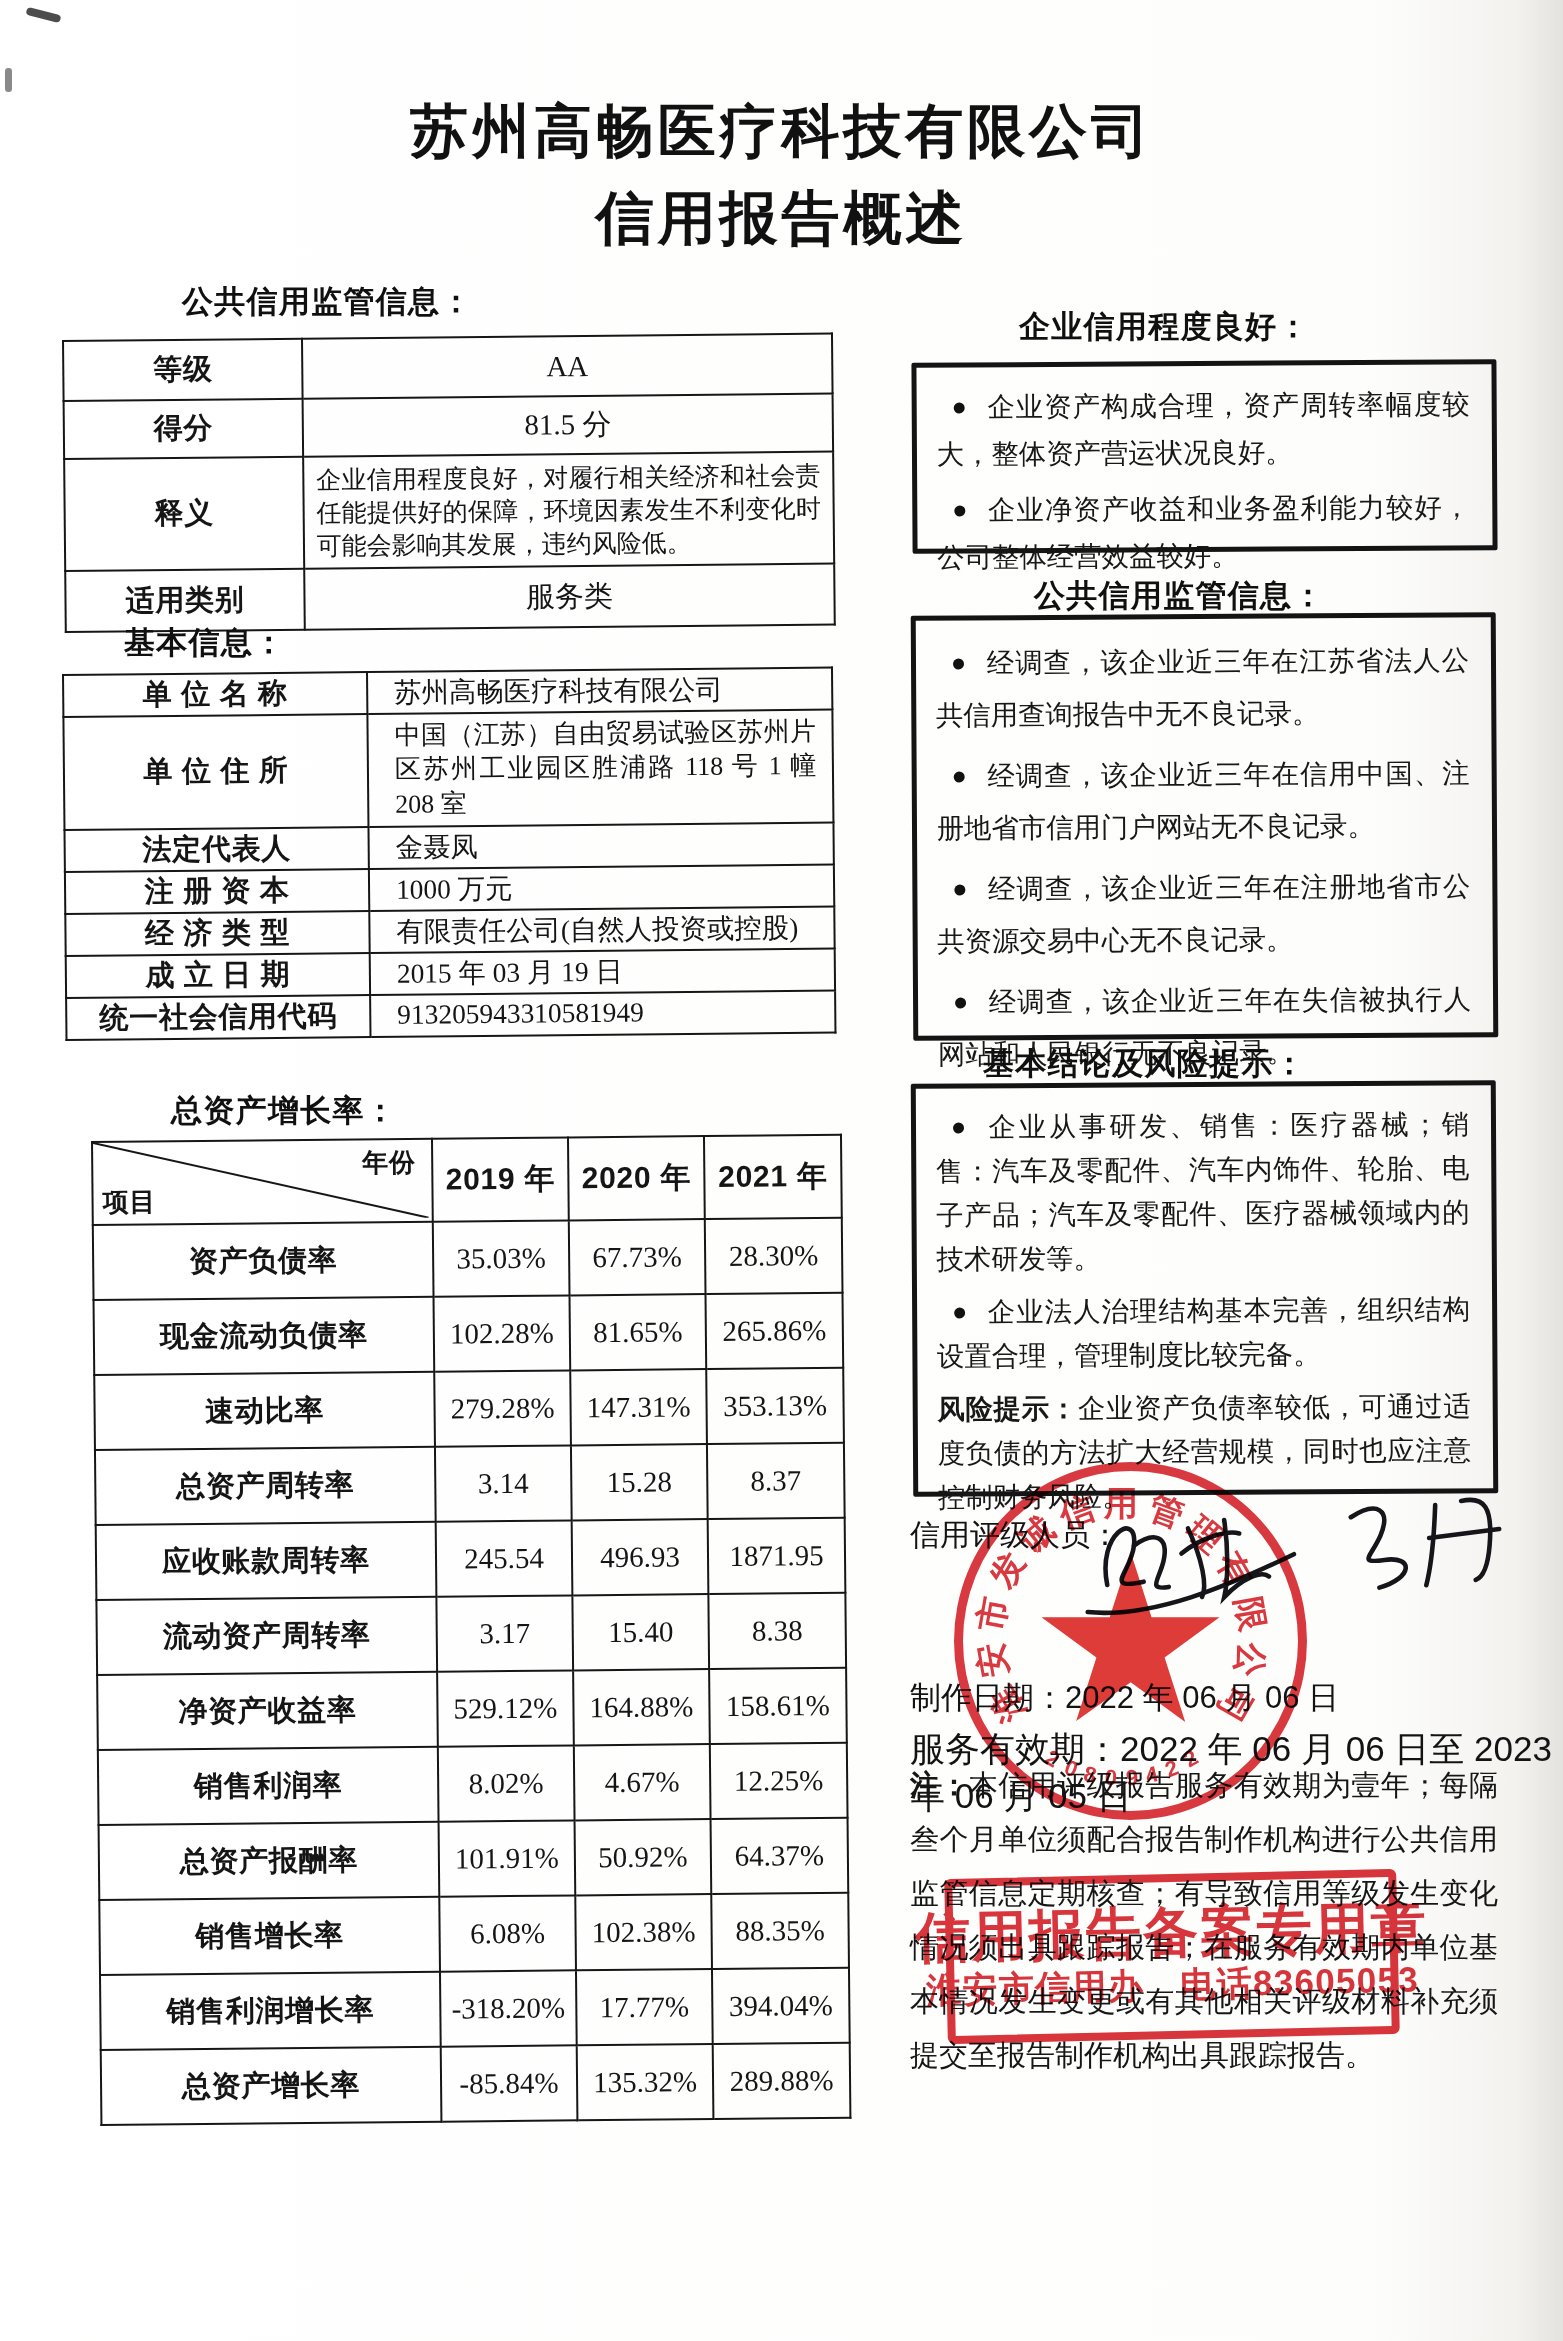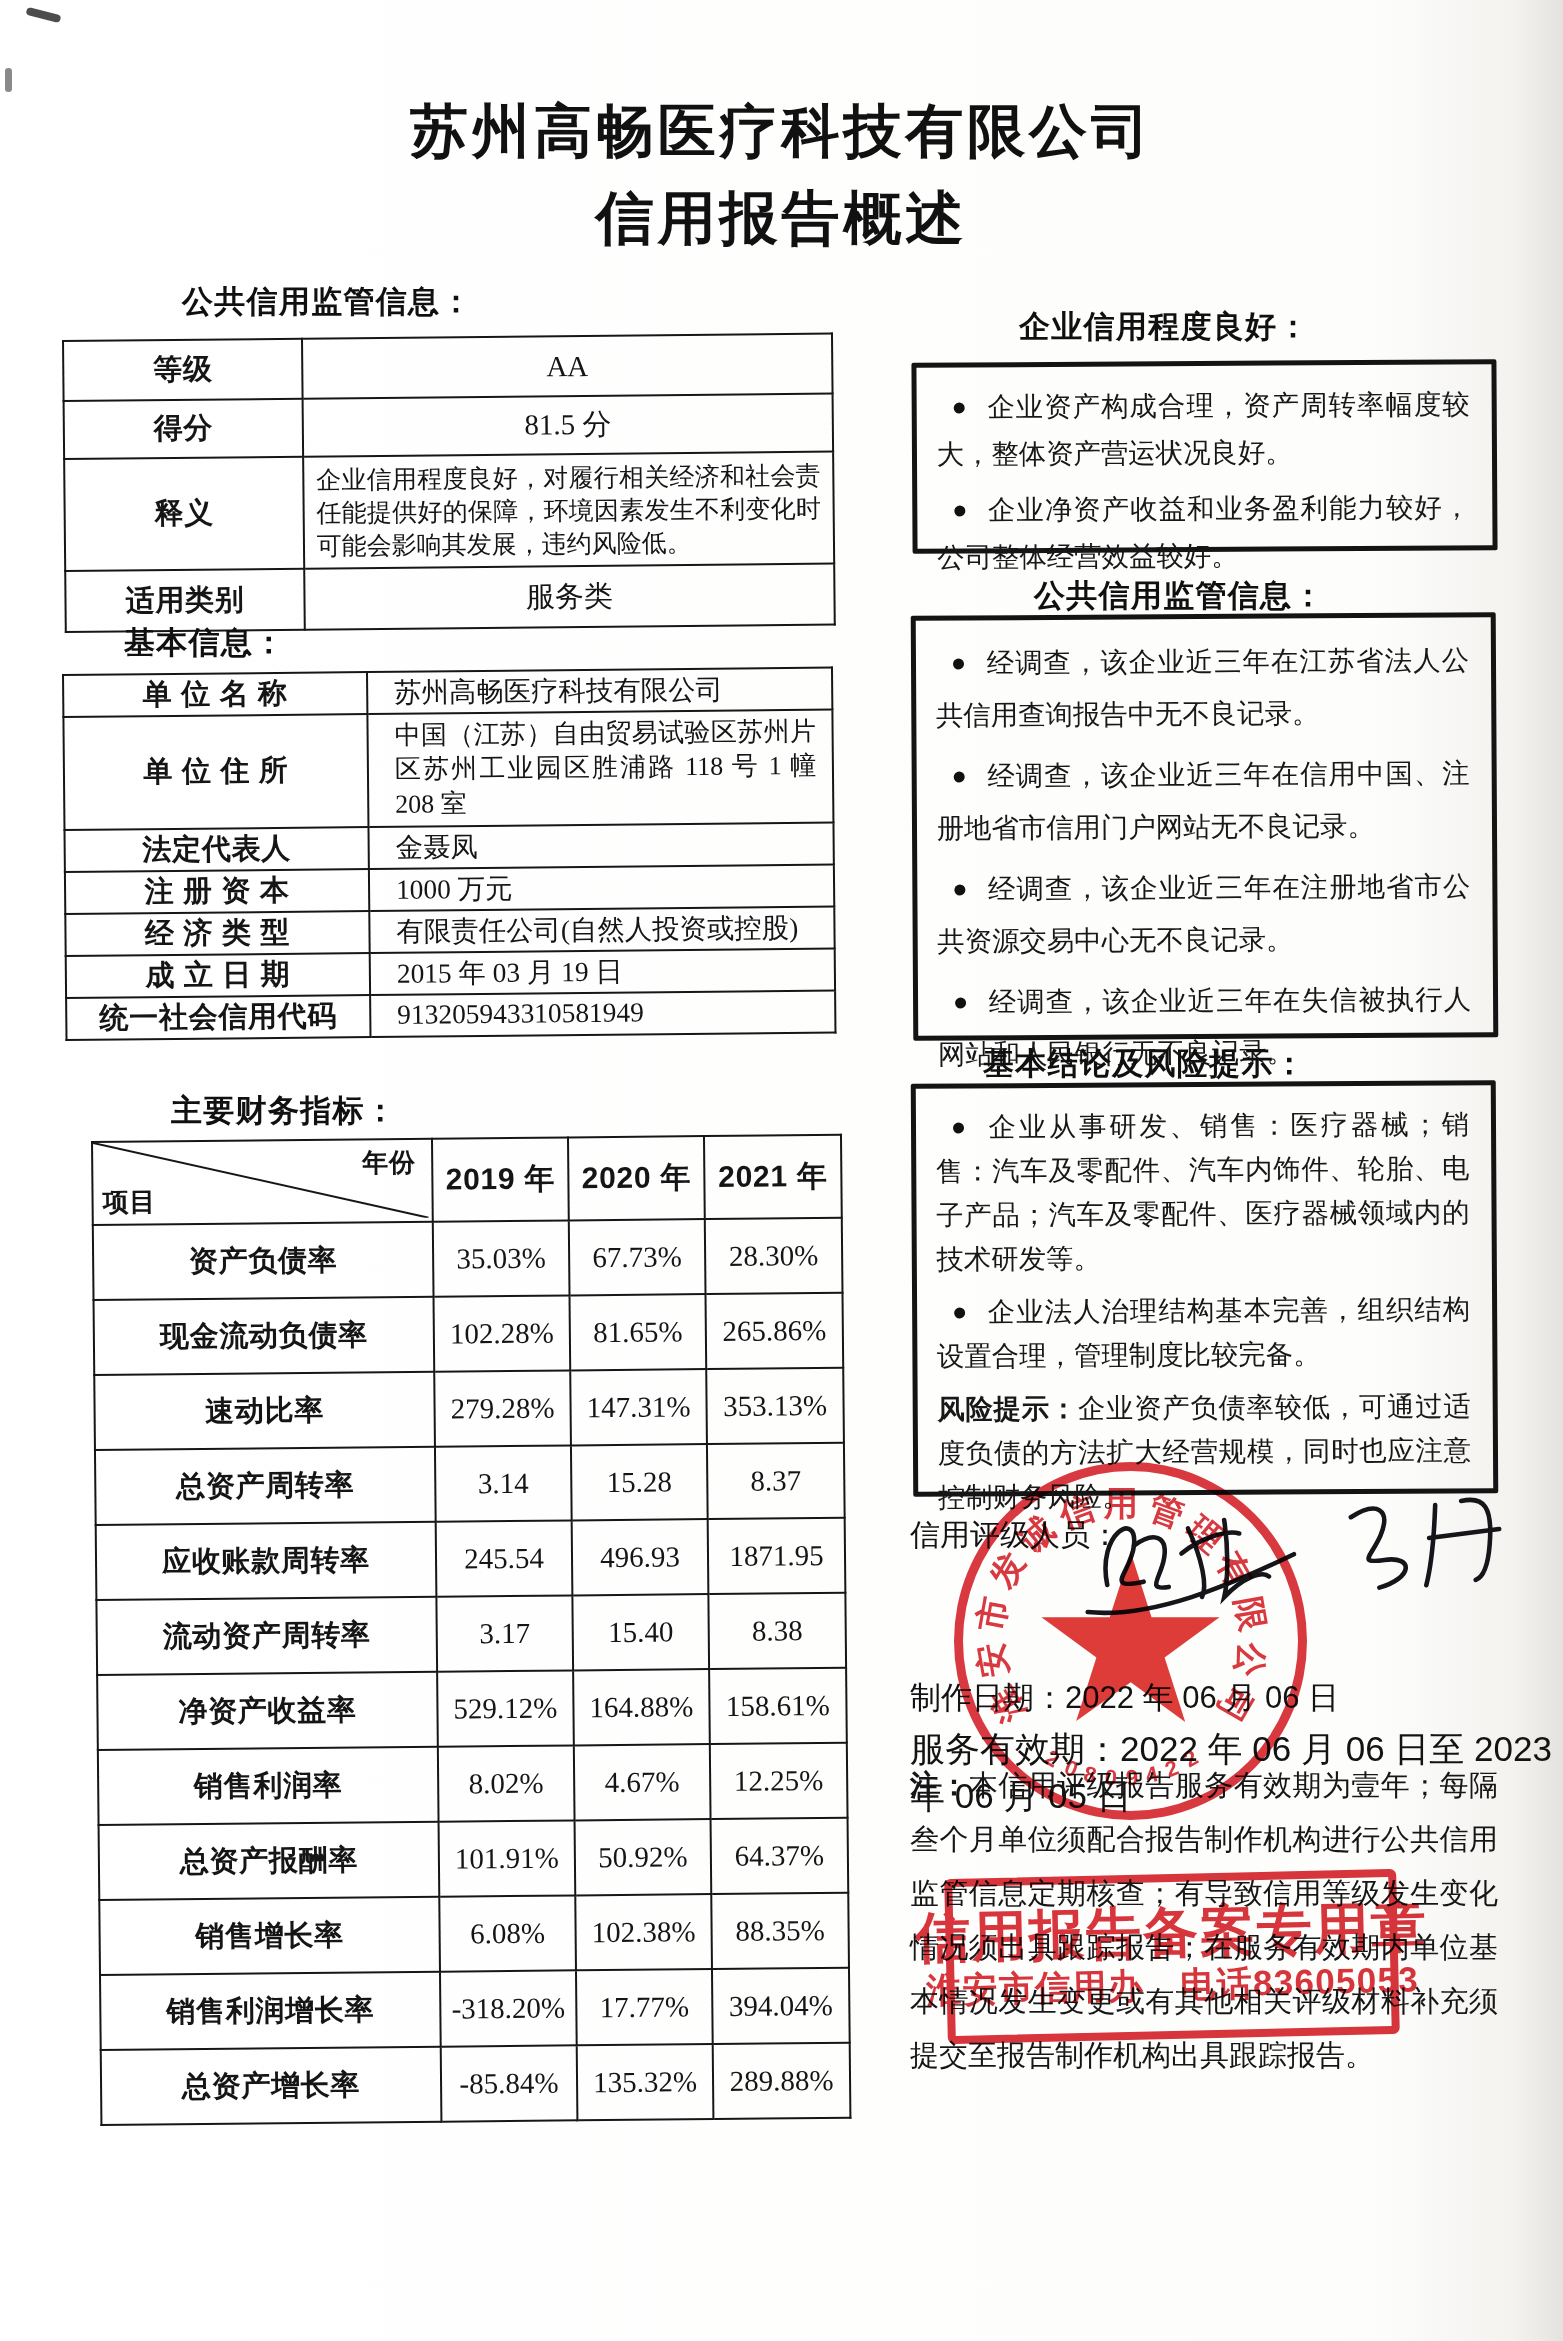--- a/index.html
+++ b/index.html
@@ -129,21 +129,21 @@
       <th>成 立 日 期</th>
       <td style="font-size:27.4px;padding-left:26px;">2015 年 03 月 19 日</td>
     </tr>
     <tr style="height:41px">
       <th>统一社会信用代码</th>
       <td style="font-size:27.4px;padding-left:26px;">913205943310581949</td>
     </tr>
   </tbody>
     </table>
 
-  <div class="abs sec-h" style="left:171px;top:1090px;">主要财务指标：</div>
+  <div class="abs sec-h" style="left:171px;top:1090px;">总资产增长率：</div>
 
   <table class="tbl" style="left:91px;top:1141px;width:748px;">
     <colgroup>
         <col style="width:340px">
         <col style="width:136px">
         <col style="width:136px">
         <col style="width:137px">
       </colgroup>
     <tbody>
         <tr style="height:83px">

